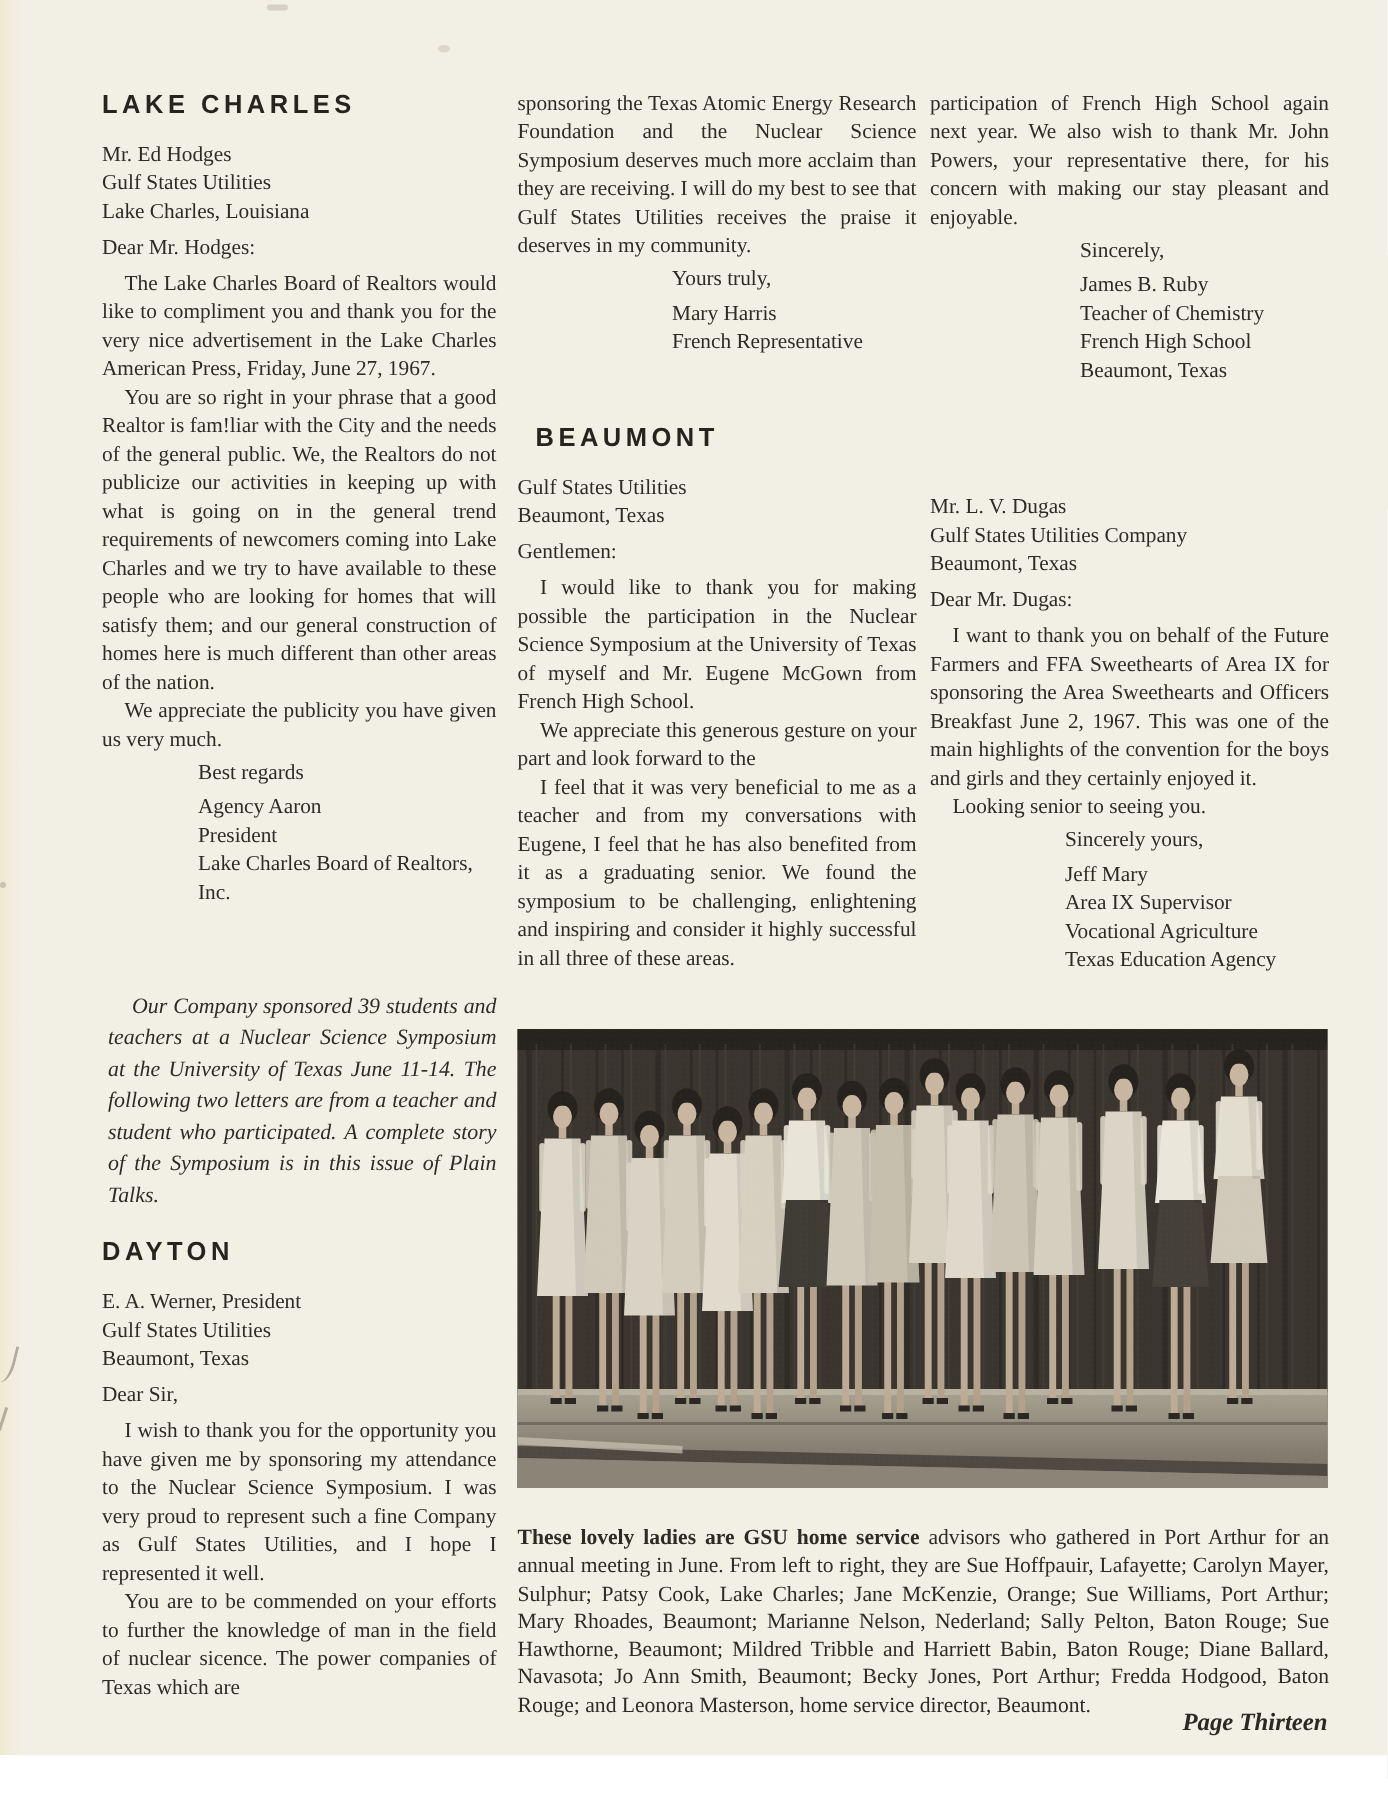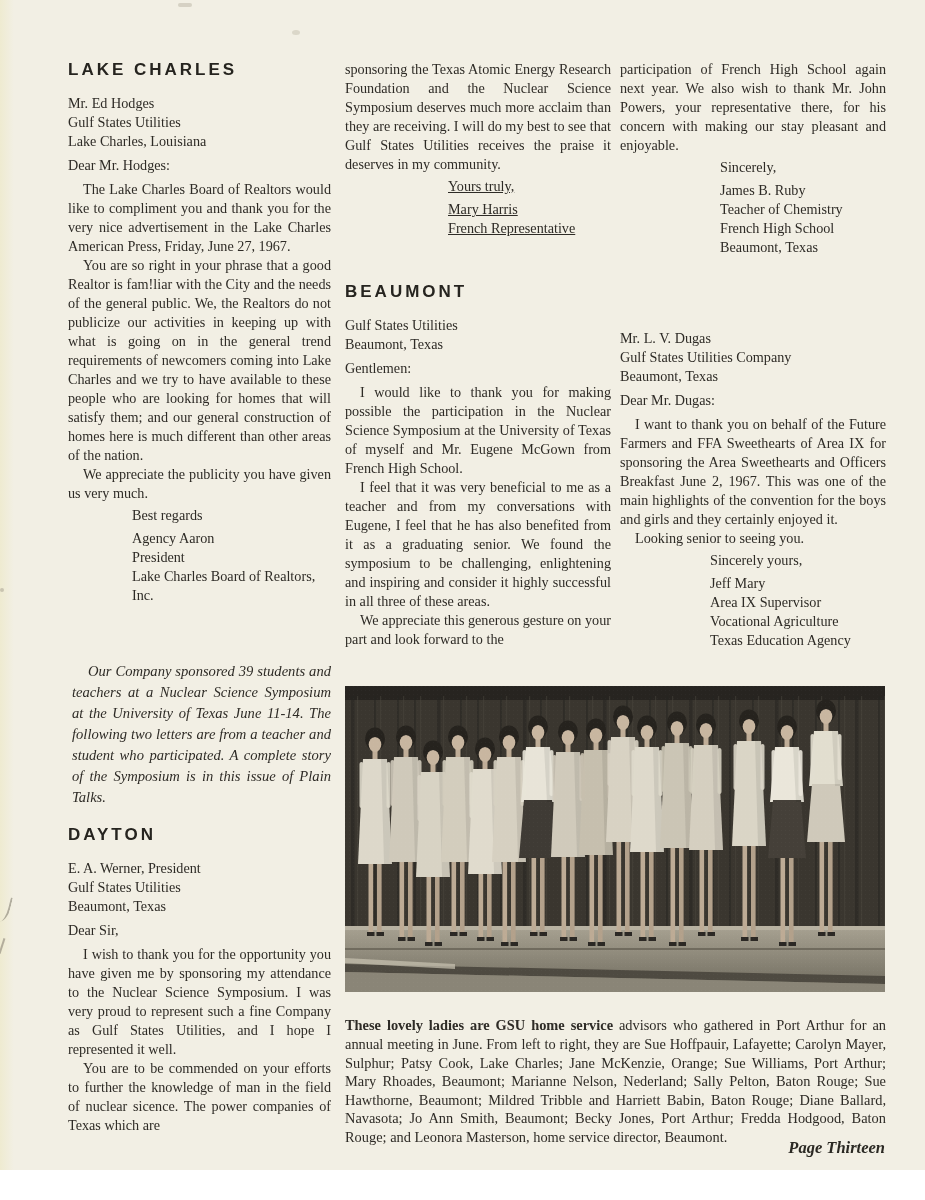--- a/index.html
+++ b/index.html
@@ -27,31 +27,31 @@
   }
   .addr p, .sig p { margin:0; line-height:19px; font-size:14.2px; }
   .addr { margin:0 0 5px 0; }
   .salutation { margin:0 0 5px 0; font-size:14.2px; line-height:19px; }
   .para {
     margin:0; font-size:14.2px; line-height:19px;
     text-align:justify; text-indent:15px;
   }
   .sig { margin:3px 0 0 0; }
   .sig-1 { padding-left:64px; }
-  .sig-2 { padding-left:103px;text-decoration:underline; }
+  .sig-2 { padding-left:103px; }
   .sig-3 { padding-left:100px; }
   .sig-4 { padding-left:90px; }
   .sig .closing { margin-bottom:4px; }
 
   .editor-note {
     margin:56px 0 0 4px; font-style:italic;
     font-size:14.6px; line-height:21px; text-align:justify; text-indent:16px;
   }
   .dayton-heading { margin-top:17px; }
-  .beaumont-heading { margin-top:44px; }
+  .beaumont-heading { margin-top:44px;margin-left:12px; }
   .dugas-block { margin-top:72px; }
 
   .photo-frame {
     position:absolute; left:345px; top:686px; width:540px; height:306px;
     background:#39362f;
   }
   .photo-frame svg { display:block; }
 
   .caption {
     position:absolute; left:345px; top:1002px; width:541px;
@@ -116,22 +116,22 @@
       <p>French Representative</p>
     </div>
 
     <h2 class="heading beaumont-heading">BEAUMONT</h2>
     <div class="addr">
       <p>Gulf States Utilities</p>
       <p>Beaumont, Texas</p>
     </div>
     <p class="salutation">Gentlemen:</p>
     <p class="para">I would like to thank you for making possible the participation in the Nuclear Science Symposium at the University of Texas of myself and Mr. Eugene McGown from French High School.</p>
+    <p class="para">We appreciate this generous gesture on your part and look forward to the</p>
     <p class="para">I feel that it was very beneficial to me as a teacher and from my conversations with Eugene, I feel that he has also benefited from it as a graduating senior. We found the symposium to be challenging, enlightening and inspiring and consider it highly successful in all three of these areas.</p>
-    <p class="para">We appreciate this generous gesture on your part and look forward to the</p>
   </div>
 
   <div class="col col-3">
     <p class="para" style="text-indent:0;">participation of French High School again next year. We also wish to thank Mr. John Powers, your representative there, for his concern with making our stay pleasant and enjoyable.</p>
     <div class="sig sig-3">
       <p class="closing">Sincerely,</p>
       <p>James B. Ruby</p>
       <p>Teacher of Chemistry</p>
       <p>French High School</p>
       <p>Beaumont, Texas</p>

